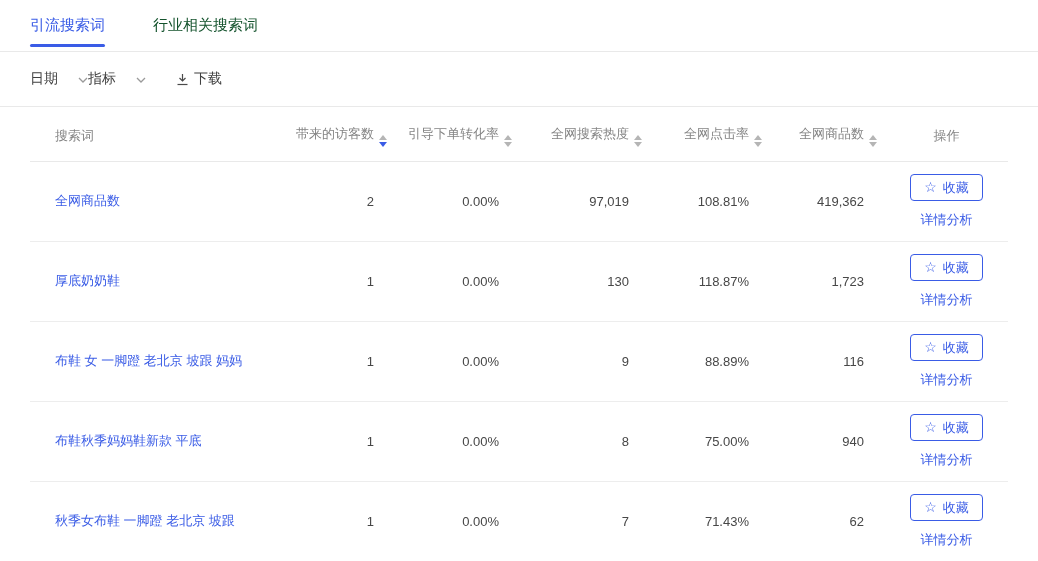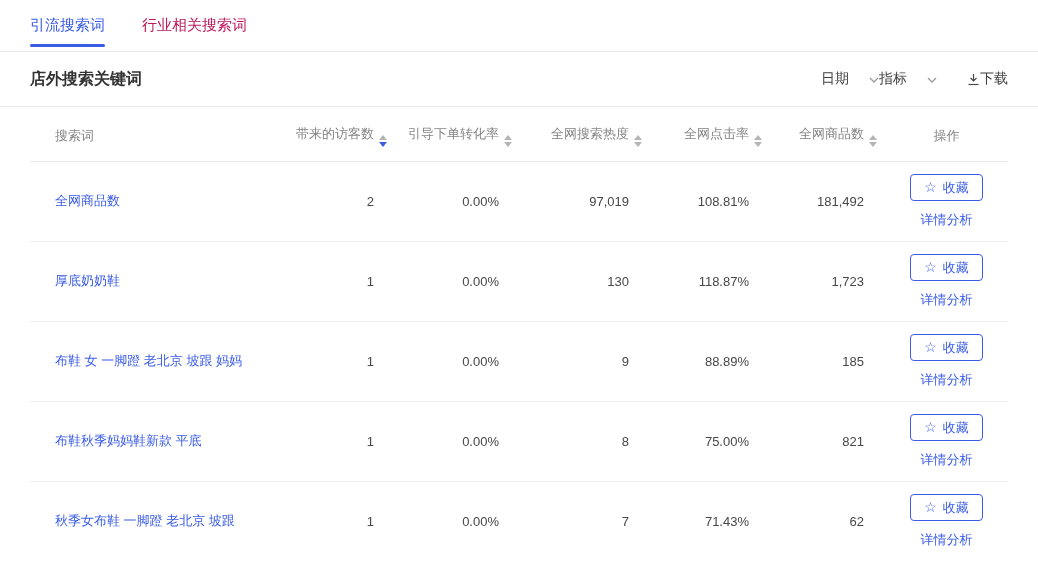--- a/index.html
+++ b/index.html
@@ -9,32 +9,32 @@
     --head-gray:#848484;
     --text:#474747;
   }
   *{box-sizing:border-box;}
   html,body{margin:0;padding:0;}
   body{
     width:1038px;height:561px;overflow:hidden;background:#fff;
     font-family:"Liberation Sans","DejaVu Sans",sans-serif;color:var(--text);
   }
   
-  .tabbar{display:flex;align-items:stretch;gap:37px;padding:0 30px;height:52px;border-bottom:1px solid var(--divider);}
-  .tab{position:relative;display:flex;align-items:center;font-size:15px;color:#be185d;cursor:pointer;}
+  .tabbar{display:flex;align-items:stretch;gap:48px;padding:0 30px;height:52px;border-bottom:1px solid var(--divider);}
+  .tab{position:relative;display:flex;align-items:center;font-size:15px;color:#14532d;cursor:pointer;}
   .tab.active{color:var(--blue);}
   .tab.active::after{content:"";position:absolute;left:0;right:0;bottom:4px;height:3px;background:var(--blue);border-radius:2px;}
   
   .section-header{display:flex;align-items:center;justify-content:space-between;height:55px;padding:0 30px;border-bottom:1px solid var(--divider);}
   .section-title{font-size:16px;font-weight:bold;color:#333;margin:0;}
   .controls{display:flex;align-items:center;font-size:14px;color:#404040;}
   .control{display:inline-flex;align-items:center;gap:20px;cursor:pointer;}
   .chev{margin-top:2px;}
   .date-range{margin:0 34px 0 30px;letter-spacing:.3px;cursor:pointer;}
-  .download{margin-left:30px;display:inline-flex;align-items:center;cursor:pointer;}
+  .download{margin-left:30px;display:inline-flex;align-items:center;gap:5px;cursor:pointer;}
   
   table{width:978px;margin:4px 30px;border-collapse:collapse;table-layout:fixed;}
   th{height:50px;font-weight:normal;font-size:13px;color:var(--head-gray);white-space:nowrap;}
   td{height:80px;font-size:13px;color:var(--text);border-bottom:1px solid var(--row-line);}
   thead th{border-bottom:1px solid var(--divider);}
   th:first-child,td:first-child{text-align:left;padding-left:25px;}
   th:nth-child(n+2):nth-child(-n+6){text-align:right;padding-right:8px;}
   td:nth-child(n+2):nth-child(-n+6){text-align:right;padding-right:21px;}
   th:last-child,td:last-child{text-align:center;}
   .kw{color:var(--blue);cursor:pointer;text-decoration:none;}
@@ -53,21 +53,20 @@
 </style>
 </head>
 <body>
 
 <div class="tabbar">
   <div class="tab active">引流搜索词</div>
   <div class="tab">行业相关搜索词</div>
 </div>
 
 <div class="section-header">
-  <h2 class="section-title">店外搜索关键词</h2>
   <div class="controls">
     <span class="control">
       <span>日期</span>
       <svg class="chev" width="10" height="6" viewBox="0 0 10 6">
           <polyline points="1,1 5,5 9,1" fill="none" stroke="#9a9a9a" stroke-width="1.3"></polyline>
         </svg>
     </span>
     <span class="control">
       <span>指标</span>
       <svg class="chev" width="10" height="6" viewBox="0 0 10 6">
@@ -120,21 +119,21 @@
       <th><span>操作</span></th>
     </tr>
   </thead>
   <tbody>
   <tr>
     <td><a class="kw">全网商品数</a></td>
     <td>2</td>
     <td>0.00%</td>
     <td>97,019</td>
     <td>108.81%</td>
-    <td>181,492</td>
+    <td>419,362</td>
     <td>
       <div class="action-wrap">
         <button class="fav-btn">
           <span class="star">☆</span>
           <span>收藏</span>
         </button>
         <span class="detail-link">详情分析</span>
       </div>
     </td>
   </tr>
@@ -156,39 +155,39 @@
       </div>
     </td>
   </tr>
 
   <tr>
     <td><a class="kw">布鞋 女 一脚蹬 老北京 坡跟 妈妈</a></td>
     <td>1</td>
     <td>0.00%</td>
     <td>9</td>
     <td>88.89%</td>
-    <td>185</td>
+    <td>116</td>
     <td>
       <div class="action-wrap">
         <button class="fav-btn">
           <span class="star">☆</span>
           <span>收藏</span>
         </button>
         <span class="detail-link">详情分析</span>
       </div>
     </td>
   </tr>
 
   <tr>
     <td><a class="kw">布鞋秋季妈妈鞋新款 平底</a></td>
     <td>1</td>
     <td>0.00%</td>
     <td>8</td>
     <td>75.00%</td>
-    <td>821</td>
+    <td>940</td>
     <td>
       <div class="action-wrap">
         <button class="fav-btn">
           <span class="star">☆</span>
           <span>收藏</span>
         </button>
         <span class="detail-link">详情分析</span>
       </div>
     </td>
   </tr>

